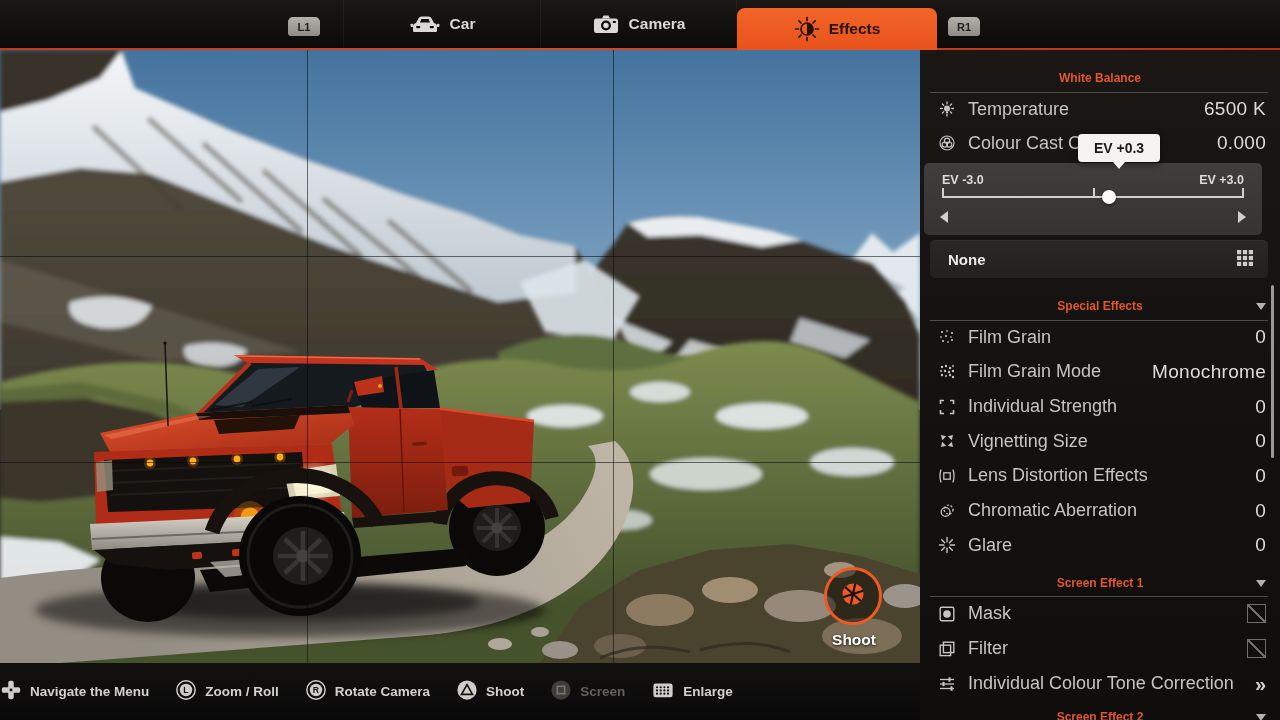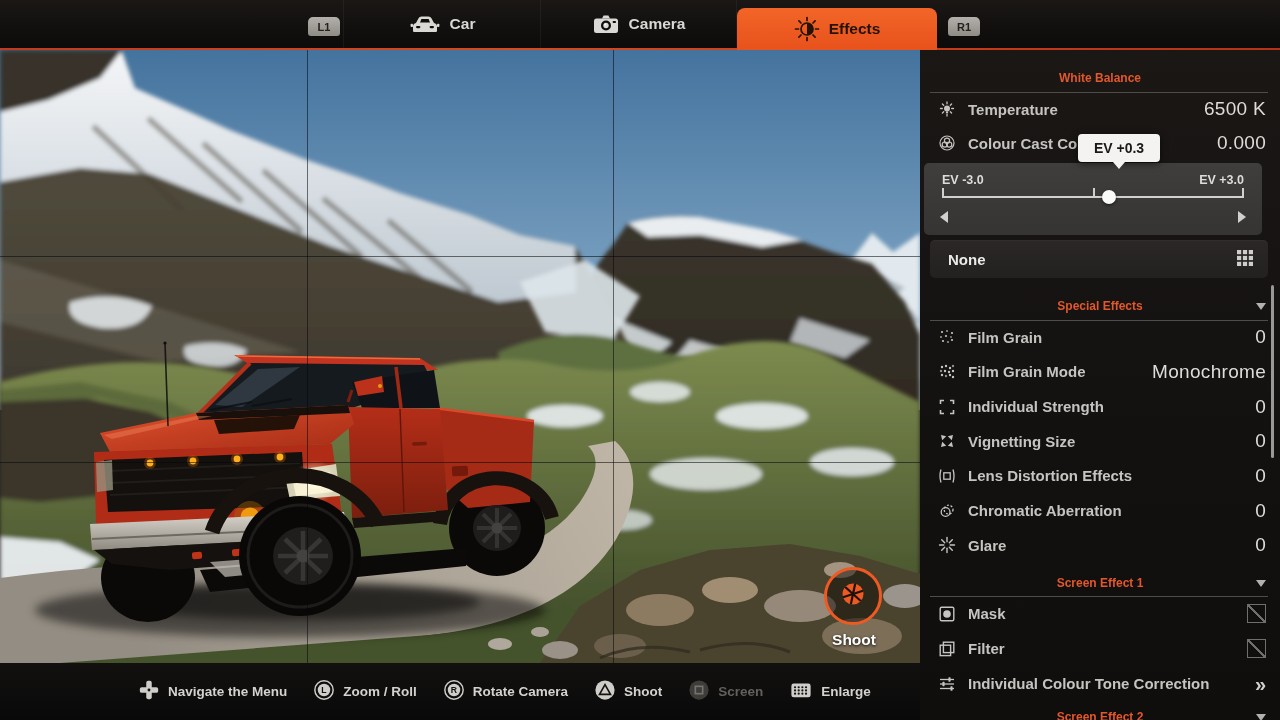--- a/index.html
+++ b/index.html
@@ -8,21 +8,21 @@
           font-family:"Liberation Sans",sans-serif;-webkit-font-smoothing:antialiased;}
 
   
   .topbar{position:absolute;left:0;top:0;width:1280px;height:48px;
           background:linear-gradient(#1a1715,#0c0b0a);z-index:30;}
   .redline{position:absolute;left:0;top:48px;width:1280px;height:2px;
            background:linear-gradient(90deg,#c33a1c,#d64a1e 40%,#b53218);z-index:29;}
   .shoulder{position:absolute;top:17px;width:32px;height:19px;border-radius:5px 5px 3px 3px;
             background:linear-gradient(#b3b0ab,#8f8c86);color:#23211e;font-size:11px;font-weight:bold;
             display:flex;align-items:center;justify-content:center;z-index:31;}
-  .shoulder.l1{left:308px;text-align:center;} .shoulder.r1{left:948px;}
+  .shoulder.l1{left:288px;text-align:center;} .shoulder.r1{left:948px;}
   .tab{position:absolute;top:0;height:48px;display:flex;align-items:center;justify-content:center;
        gap:9px;color:#dad8d4;font-size:15.5px;font-weight:bold;cursor:pointer;
        border-left:1px solid rgba(255,255,255,0.05);z-index:31;}
   .tab-car{left:343px;width:197px;}
   .tab-camera{left:540px;width:197px;border-right:1px solid rgba(255,255,255,0.05);}
   .tab-effects{left:737px;width:200px;top:8px;height:42px;border-radius:8px 8px 0 0;border:none;
                background:linear-gradient(#f26527,#e8521c);color:#241306;z-index:32;}
   .ticon{display:flex;align-items:center;}
 
   
@@ -42,21 +42,21 @@
   
   .panel{position:absolute;left:920px;top:50px;width:360px;height:670px;overflow:hidden;
          background:linear-gradient(#1a1715,#131110 60%,#100e0d);}
   .sect-h{position:absolute;left:0;width:360px;height:20px;text-align:center;
           color:#e2572b;font-size:12px;font-weight:bold;line-height:20px;}
   .caret{position:absolute;right:14px;top:7px;width:0;height:0;
          border-left:5px solid transparent;border-right:5px solid transparent;border-top:7px solid #b3b1ad;}
   .hairline{position:absolute;left:10px;width:338px;height:1px;background:#504d48;}
   .prow{position:absolute;left:0;width:360px;display:flex;align-items:center;padding:0 14px 0 16px;cursor:pointer;}
   .pico{width:22px;height:22px;display:flex;align-items:center;justify-content:center;margin-right:10px;flex:none;}
-  .plabel{flex:1;color:#c6c4c0;font-size:15px;font-weight:bold;white-space:nowrap;overflow:hidden;}
+  .plabel{flex:1;color:#c6c4c0;font-size:18px;font-weight:normal;white-space:nowrap;overflow:hidden;}
   .pval{color:#dedcd8;font-size:19px;font-weight:400;letter-spacing:0.3px;white-space:nowrap;}
   .wb-title{top:18px;} .hr1{top:42px;}
   .wbrow1{top:42px;height:34px;} .wbrow2{top:76px;height:34px;}
   .ev-panel{position:absolute;left:4px;top:113px;width:338px;height:72px;border-radius:5px;
             background:linear-gradient(#403e3d,#363433);}
   .ev-lab{position:absolute;top:10px;color:#dedcd8;font-size:12.5px;font-weight:bold;}
   .ev-min{left:18px;} .ev-max{right:18px;}
   .ev-track{position:absolute;left:18px;right:18px;top:33px;height:2px;background:#d2d0cc;}
   .ev-tick{position:absolute;top:-8px;width:2px;height:10px;background:#d2d0cc;}
   .t0{left:0;} .t50{left:50%;} .t100{right:0;}
@@ -80,21 +80,21 @@
   .se1row{height:35px;}
   .se2-title{top:657px;}
   .nonebox{width:19px;height:19px;border:1.5px solid #716f6b;
            background:linear-gradient(to top right,transparent 46%,#716f6b 46%,#716f6b 54%,transparent 54%);}
   .chev{color:#d2d0cb;font-size:20px;font-weight:bold;line-height:1;}
   .scroll-thumb{position:absolute;right:6px;top:235px;width:3px;height:173px;background:#9a9894;border-radius:2px;cursor:pointer;}
 
   
   .bottombar{position:absolute;left:0;top:663px;width:920px;height:57px;
              background:linear-gradient(#121110,#0a0909);display:flex;align-items:center;
-             padding-left:138px;gap:26px;z-index:20;}
+             gap:26px;z-index:20;}
   .bb-item{display:flex;align-items:center;gap:8px;cursor:pointer;}
   .bb-label{color:#d4d2ce;font-size:13.5px;font-weight:bold;white-space:nowrap;}
   .bb-item.disabled{cursor:default;}
   .bb-item.disabled .bb-label{color:#62605c;}
 </style>
 </head>
 <body>
 
 <div class="screen">
 

